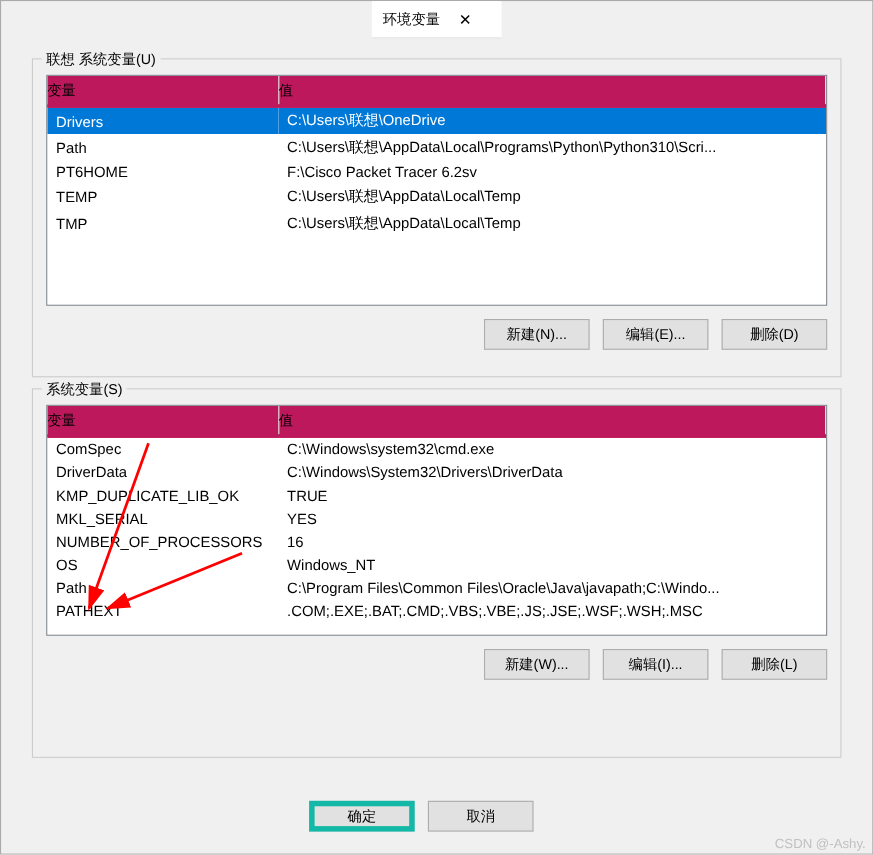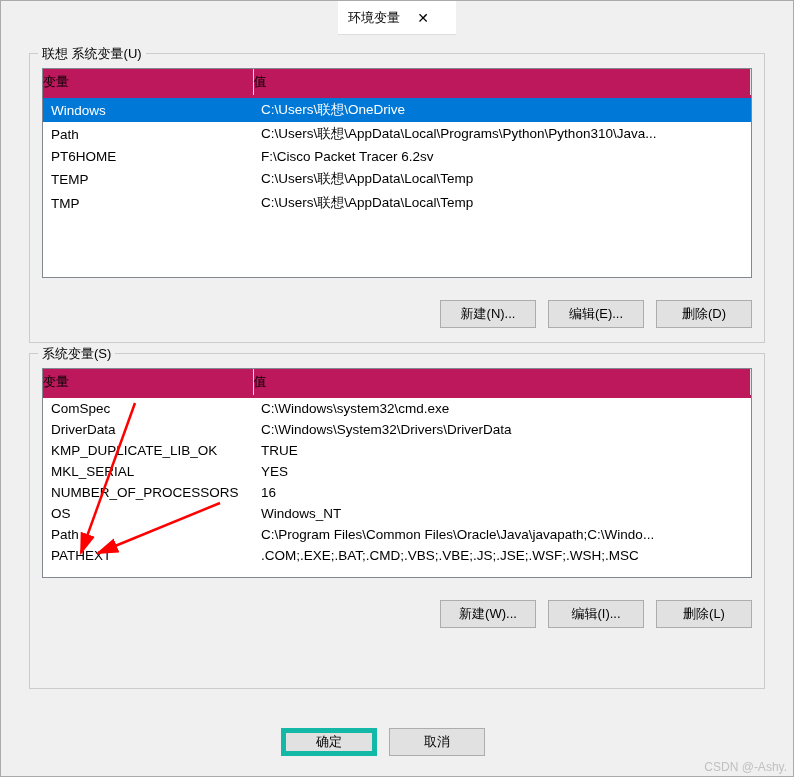--- a/index.html
+++ b/index.html
@@ -69,21 +69,21 @@
     font-size: 13.5px;
   }
   .table tr.selected td {
     background: #0078d7; color: #fff;
   }
   .scroll-wrap {
     overflow-y: scroll;
   }
   .btn-row {
     display: flex; justify-content: flex-end;
-    gap: 12px; margin-top: 22px;
+    gap: 12px; margin-top: 12px;
   }
   .btn {
     width: 96px; height: 28px;
     border: 1px solid #adadad;
     background: #e1e1e1;
     display: flex; align-items: center; justify-content: center;
     font-size: 13px; cursor: default;
   }
   .btn.primary {
     border: 5px solid #14b8a6;
@@ -128,26 +128,26 @@
               <col>
             </colgroup>
           <thead>
             <tr>
               <th>变量</th>
               <th>值</th>
             </tr>
           </thead>
           <tbody id="user-rows">
               <tr class="selected">
-                <td>Windows</td>
+                <td>Drivers</td>
                 <td>C:\Users\联想\OneDrive</td>
               </tr>
               <tr>
                 <td>Path</td>
-                <td>C:\Users\联想\AppData\Local\Programs\Python\Python310\Java...</td>
+                <td>C:\Users\联想\AppData\Local\Programs\Python\Python310\Scri...</td>
               </tr>
               <tr>
                 <td>PT6HOME</td>
                 <td>F:\Cisco Packet Tracer 6.2sv</td>
               </tr>
               <tr>
                 <td>TEMP</td>
                 <td>C:\Users\联想\AppData\Local\Temp</td>
               </tr>
               <tr>

